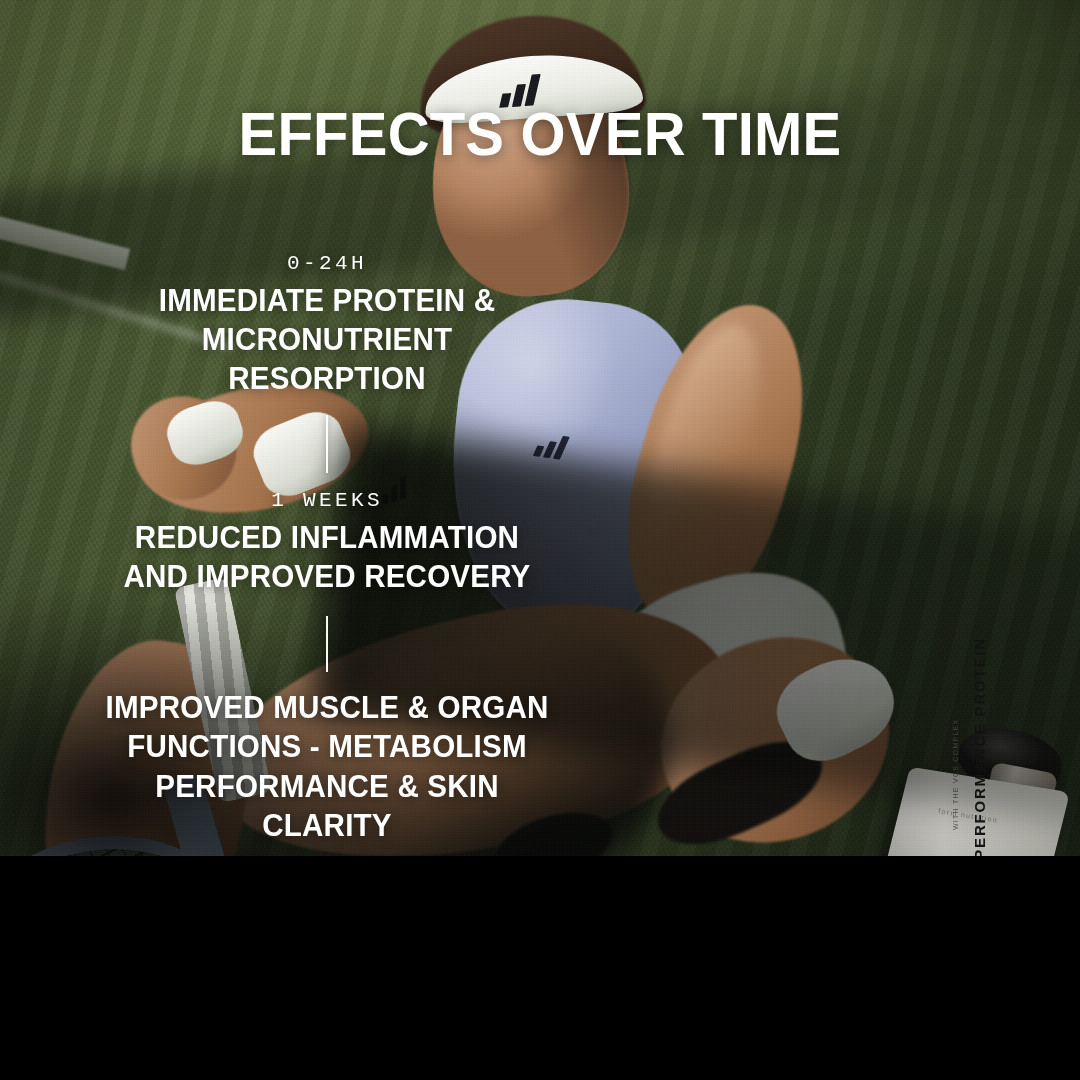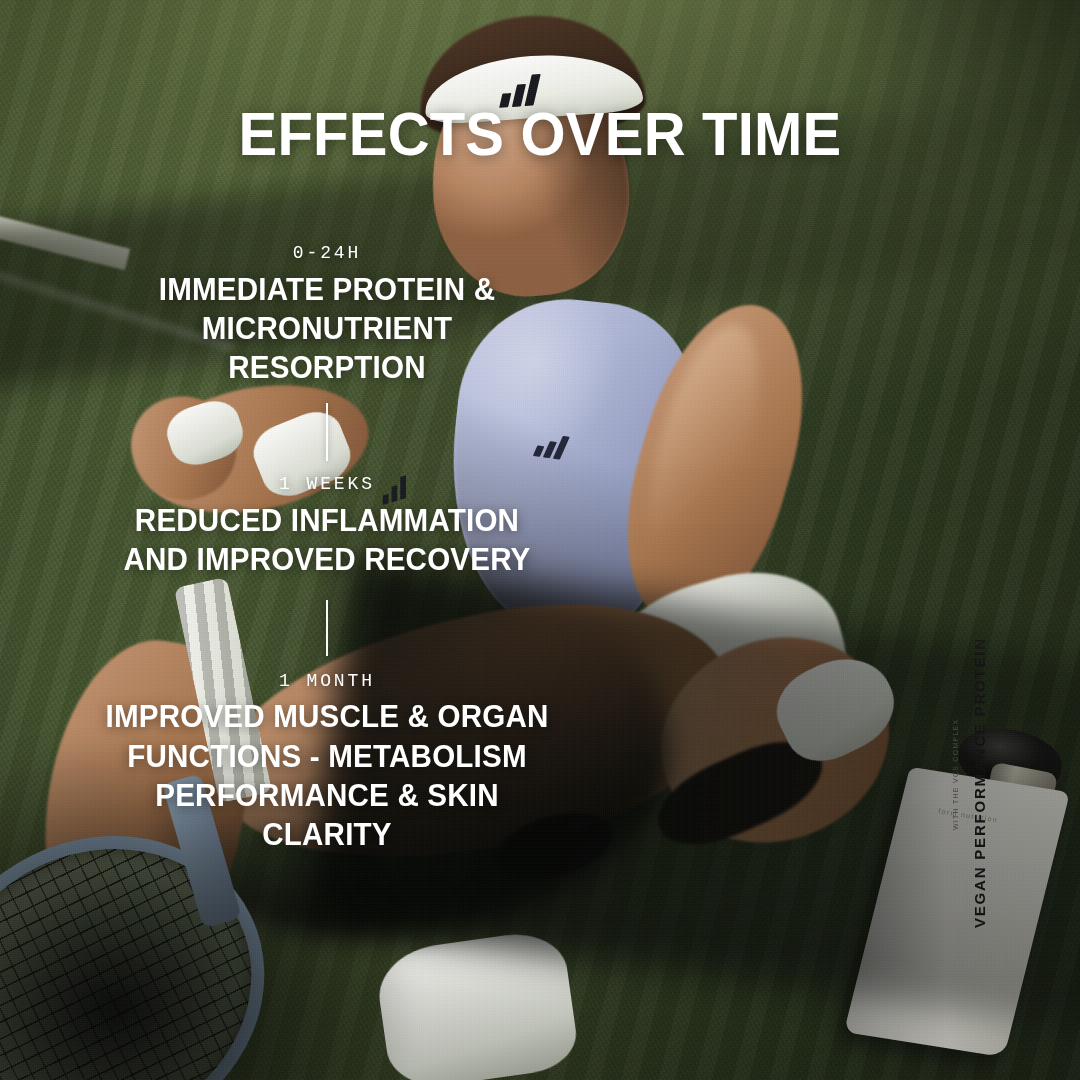--- a/index.html
+++ b/index.html
@@ -1,21 +1,21 @@
 <!DOCTYPE html>
 <html><head>
 <meta charset="utf-8">
 <title>Effects Over Time</title>
 <style>
   html,body{margin:0;padding:0;background:#000;}
   *{box-sizing:border-box;}
 
   #stage{
     position:relative;
-    width:1080px;height:1080px;
+    width:1080px;height:856px;
     overflow:hidden;
     font-family:"Liberation Sans", sans-serif;
     background:#2f3a22;
   }
 
   
   .layer{position:absolute;inset:0;}
 
   
   .grass-base{
@@ -295,24 +295,24 @@
   .stages{
     position:absolute;left:98px;top:236px;width:458px;
     text-align:center;
   }
 
   .stage-block{position:relative;}
 
   .stage-time{
     color:#fff;
     font-family:"Liberation Mono","DejaVu Sans Mono",monospace;
-    font-size:18px;
+    font-size:21px;
     letter-spacing:.16em;
     line-height:1.1;
-    margin:8px 0 6px 0;
+    margin:16px 0 6px 0;
     text-shadow:0 1px 9px rgba(0,0,0,.5);
     white-space:nowrap;
   }
 
   .stage-desc{
     color:#fff;
     font-weight:700;
     font-size:30.5px;
     line-height:1.285;
     letter-spacing:.006em;
@@ -424,19 +424,18 @@
       <div class="divider"></div>
 
       <div class="stage-block">
         <div class="stage-time">1 WEEKS</div>
         <div class="stage-desc">REDUCED INFLAMMATION AND IMPROVED RECOVERY</div>
       </div>
 
       <div class="divider d2"></div>
 
       <div class="stage-block">
-        <div class="stage-time">1 MONTH</div>
         <div class="stage-desc">IMPROVED MUSCLE &amp; ORGAN FUNCTIONS - METABOLISM PERFORMANCE &amp; SKIN CLARITY</div>
       </div>
 
     </div>
   </div>
 </div>
 
 </body></html>

